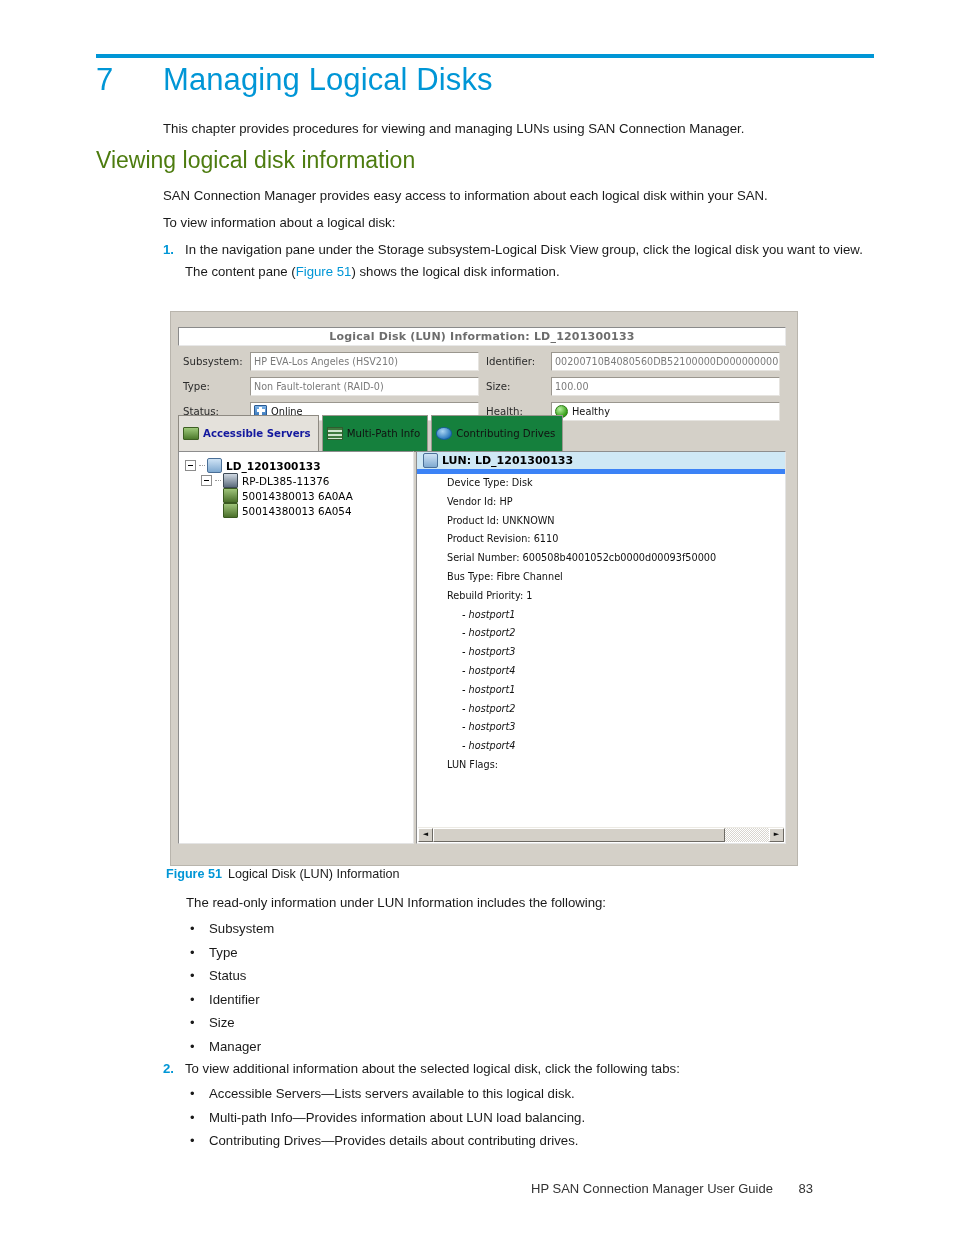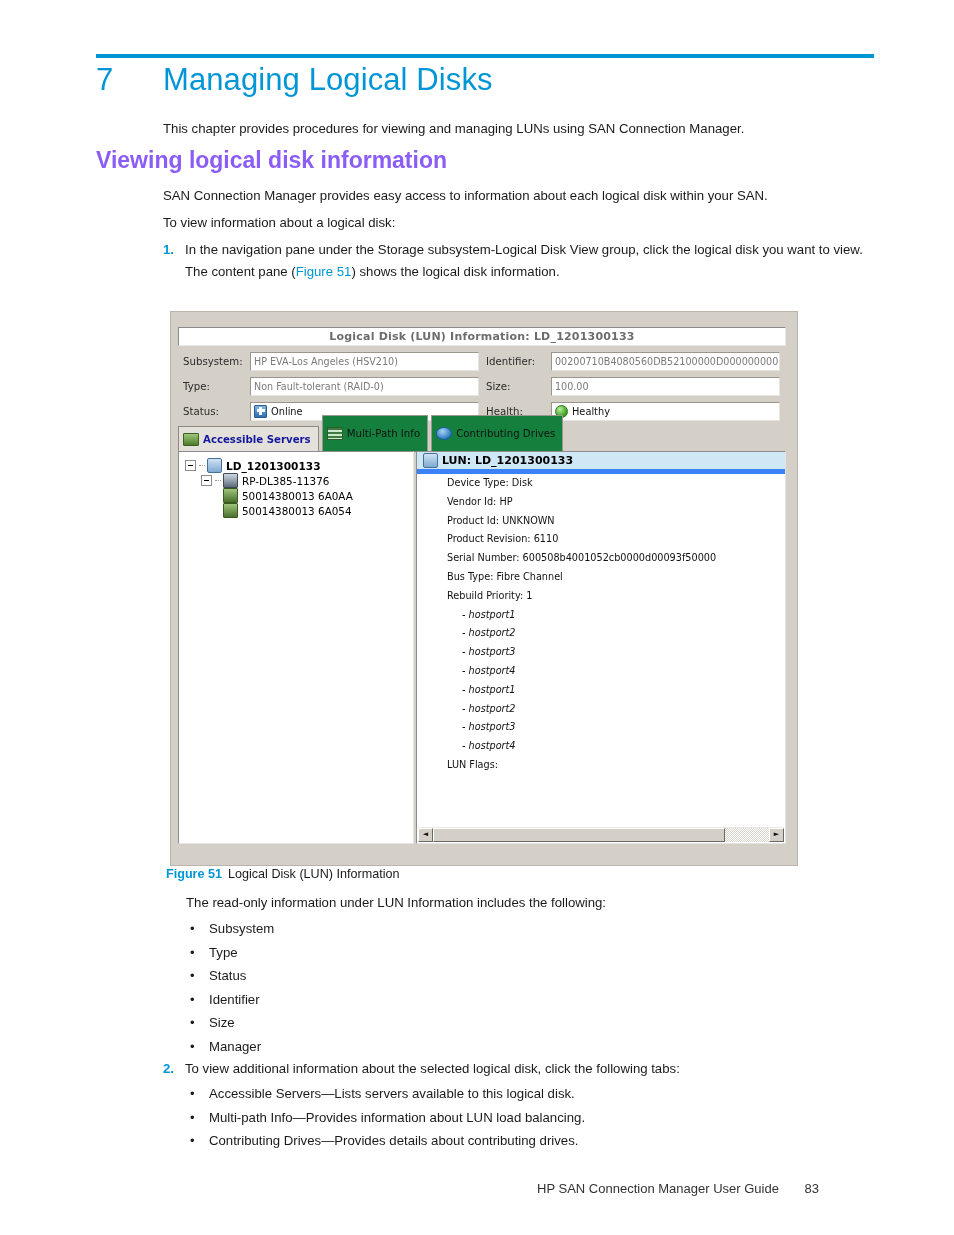--- a/index.html
+++ b/index.html
@@ -53,23 +53,23 @@
     width: 712px;
     font-size: 13.2px;
     line-height: 18px;
   }
 
   .section-head {
     position: absolute;
     left: 96px;
     top: 147px;
     width: 790px;
-    color: #8b5cf6;
+    color: #4d7c0f;
     font-size: 23px;
-    font-weight: 700;
+    font-weight: 400;
   }
 
   .para-a {
     position: absolute;
     left: 163px;
     top: 187px;
     width: 715px;
     font-size: 13.2px;
     line-height: 18px;
   }
@@ -135,21 +135,21 @@
     font-size: 12.6px;
   }
   .fig-caption .fc-label {
     color: #0096d6;
     font-weight: 700;
     margin-right: 6px;
   }
 
   .footer {
     position: absolute;
-    left: 7px;
+    left: 1px;
     top: 1181px;
     width: 876px;
     text-align: right;
     padding-right: 64px;
     box-sizing: border-box;
     font-size: 13px;
     color: #333;
   }
   .footer .pg { margin-left: 22px; }
 
@@ -288,21 +288,21 @@
     box-sizing: border-box;
     margin-right: 3px;
     font-size: 10.2px;
     color: #111;
     white-space: nowrap;
   }
   .tab.sel {
     background: #e4e1db;
     color: #13189e;
     font-weight: 700;
-    height: 25px;
+    height: 36px;
     border-color: #8e8a82;
   }
   .tab .tico {
     width: 14px;
     height: 11px;
     flex: 0 0 14px;
     margin-right: 4px;
   }
   .tico-servers {
     background: linear-gradient(#9ec97a, #4d7a2c);

